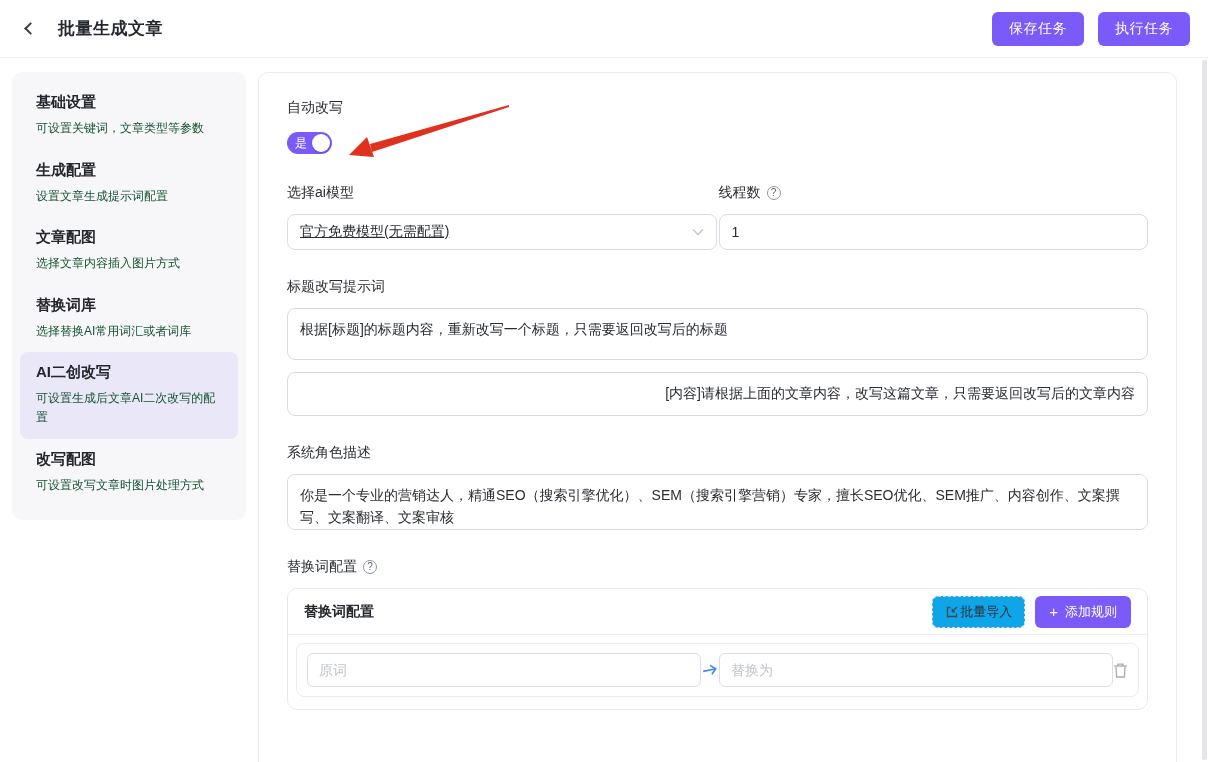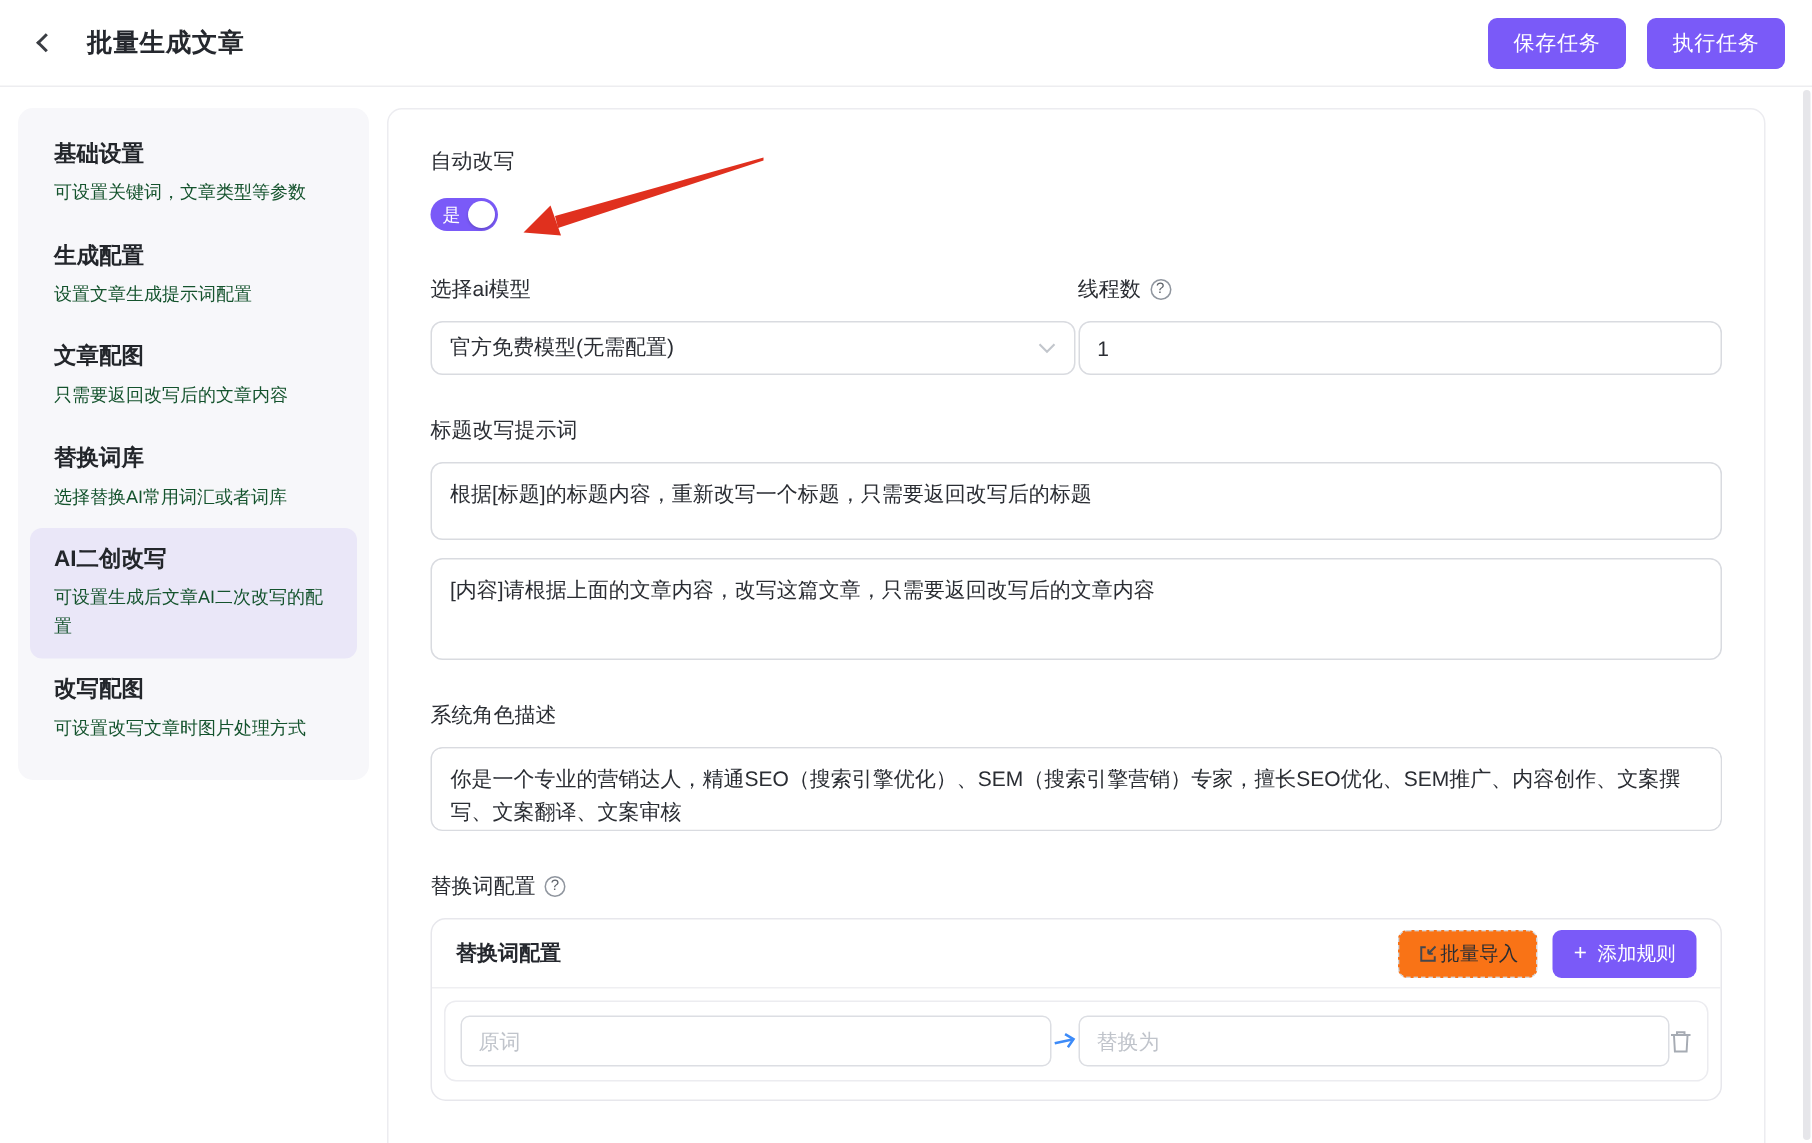--- a/index.html
+++ b/index.html
@@ -41,37 +41,37 @@
   .toggle .on-text { color:#fff; font-size:12px; margin-left:8px; }
   .toggle .knob { position:absolute; right:2px; top:2px; width:18px; height:18px; border-radius:50%;
     background:#fff; box-shadow:0 1px 2px rgba(0,0,0,.2); }
 
   .annot-arrow { position:absolute; left:80px; top:25px; width:185px; height:62px; pointer-events:none; }
 
   .form-row { display:flex; gap:2px; margin-top:30px; }
   .form-col { flex:1; }
   .box { height:36px; border:1px solid #d9dbe0; border-radius:8px; background:#fff;
     display:flex; align-items:center; padding:0 12px; font-size:14px; color:#2a2d33; margin-top:12px; }
-  .select-box { justify-content:space-between; cursor:pointer; }
+  .select-box { justify-content:space-between; cursor:pointer;text-decoration:underline; }
   input.text-input { width:100%; height:36px; border:1px solid #d9dbe0; border-radius:8px;
     padding:0 12px; font-size:14px; color:#2a2d33; margin-top:12px; outline:none;
     font-family:"Liberation Sans","DejaVu Sans",sans-serif; }
   textarea.area { width:100%; border:1px solid #d9dbe0; border-radius:8px; resize:none;
     padding:9px 12px; font-size:14px; color:#2a2d33; line-height:1.6; margin-top:12px; outline:none;
     font-family:"Liberation Sans","DejaVu Sans",sans-serif; display:block; }
   .mt-section { margin-top:28px; }
 
   
   .panel { border:1px solid #e7e7ec; border-radius:10px; margin-top:12px; background:#fff; }
   .panel-head { display:flex; align-items:center; height:46px; padding:0 16px;
     border-bottom:1px solid #efeff2; }
   .panel-title { font-size:14px; font-weight:700; }
   .panel-head .spacer { flex:1; }
   .btn-import { display:flex; align-items:center; gap:1px; border:1px dashed #d4d6db; border-radius:6px;
-    background:#f97316; font-size:13px; color:#2a2d33; padding:6px 12px; cursor:pointer;
+    background:#0ea5e9; font-size:13px; color:#2a2d33; padding:6px 12px; cursor:pointer;
     font-family:inherit; }
   .btn-add { display:flex; align-items:center; gap:7px; background:var(--accent); color:#fff;
     border:none; border-radius:6px; font-size:13px; padding:7px 14px; margin-left:10px; cursor:pointer;
     font-family:inherit; }
   .btn-add .plus { font-size:15px; line-height:1; font-weight:400; }
   .panel-body { padding:8px 8px 12px; }
   .rule-row { border:1px solid #ececf0; border-radius:8px; padding:9px 10px;
     display:flex; align-items:center; }
   .rule-row input { flex:1; height:34px; border:1px solid #dcdee3; border-radius:6px;
     padding:0 11px; font-size:14px; color:#2a2d33; outline:none; margin-top:0;
@@ -102,21 +102,21 @@
   <div class="side-item">
       <div class="t">基础设置</div>
       <div class="s">可设置关键词，文章类型等参数</div>
     </div>
       <div class="side-item">
       <div class="t">生成配置</div>
       <div class="s">设置文章生成提示词配置</div>
     </div>
       <div class="side-item">
       <div class="t">文章配图</div>
-      <div class="s">只需要返回改写后的文章内容</div>
+      <div class="s">选择文章内容插入图片方式</div>
     </div>
       <div class="side-item">
       <div class="t">替换词库</div>
       <div class="s">选择替换AI常用词汇或者词库</div>
     </div>
       <div class="side-item selected">
       <div class="t">AI二创改写</div>
       <div class="s">可设置生成后文章AI二次改写的配置</div>
     </div>
       <div class="side-item">
@@ -153,21 +153,21 @@
           <span>线程数</span>
           <span class="help-icon">?</span>
         </div>
         <input class="text-input" value="1" style="">
       </div>
     </div>
 
     <div class="mt-section field-label">标题改写提示词</div>
     <textarea class="area" rows="2" style="height: 52px;">根据[标题]的标题内容，重新改写一个标题，只需要返回改写后的标题</textarea>
 
-    <textarea class="area" rows="2" style="height: 68px;">[内容]请根据上面的文章内容，改写这篇文章，只需要返回改写后的文章内容</textarea>
+    <textarea class="area" rows="2" style="height: 44px; text-align: right;">[内容]请根据上面的文章内容，改写这篇文章，只需要返回改写后的文章内容</textarea>
 
     <div class="mt-section field-label">系统角色描述</div>
     <textarea class="area" rows="2" style="height: 56px;">你是一个专业的营销达人，精通SEO（搜索引擎优化）、SEM（搜索引擎营销）专家，擅长SEO优化、SEM推广、内容创作、文案撰写、文案翻译、文案审核</textarea>
 
     <div class="mt-section field-label">
       <span>替换词配置</span>
       <span class="help-icon">?</span>
     </div>
 
     <div class="panel">

